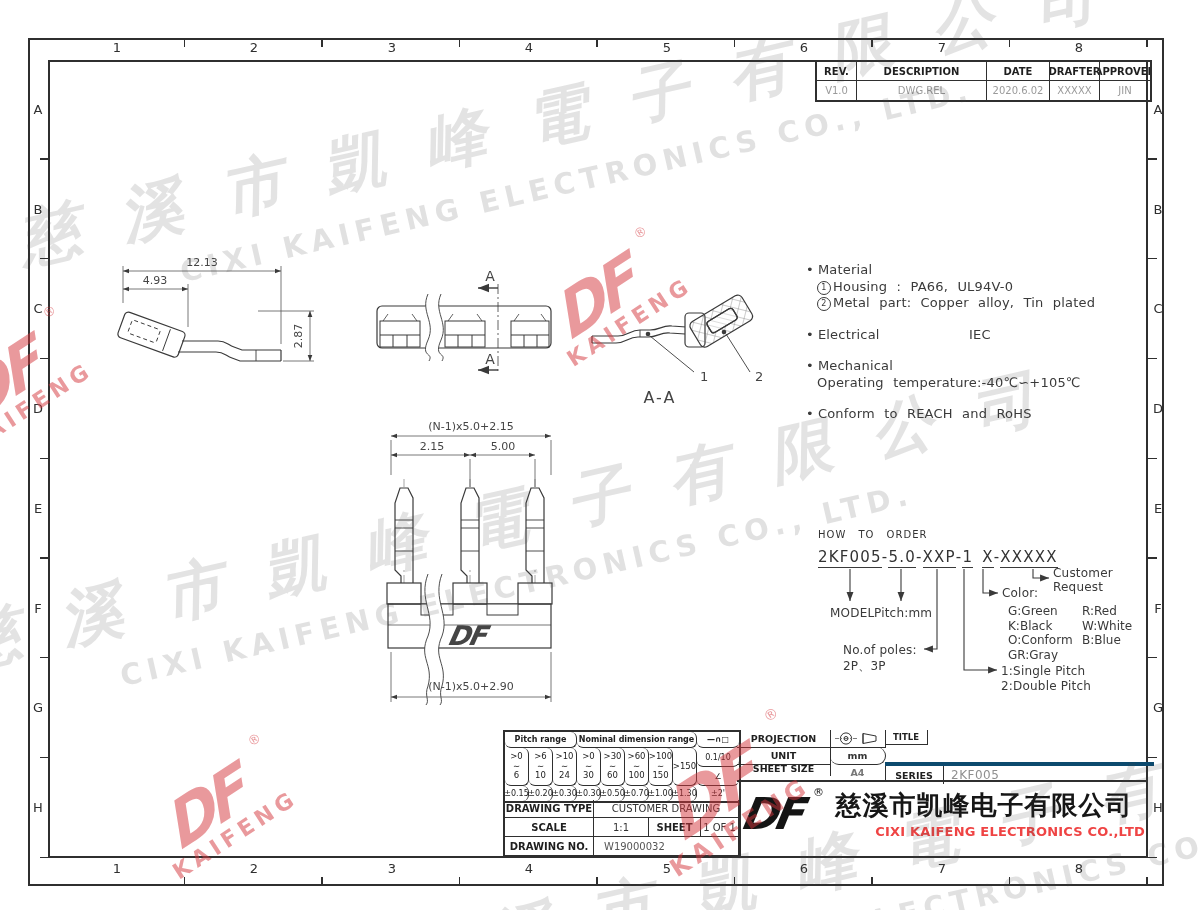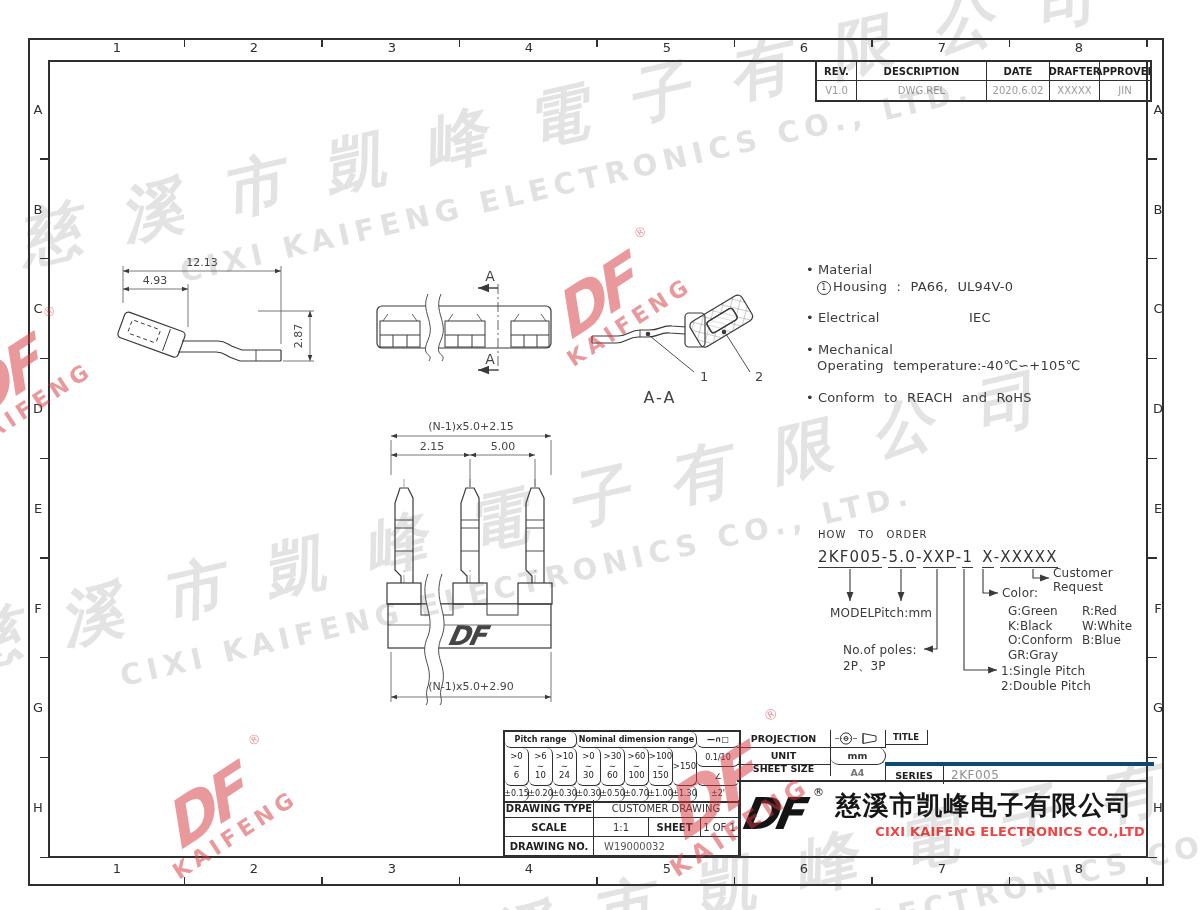--- a/index.html
+++ b/index.html
@@ -173,20 +173,21 @@
   <div class="rt-c rt-v">V1.0</div>
   <div class="rt-c rt-v">DWG.REL</div>
   <div class="rt-c rt-v">2020.6.02</div>
   <div class="rt-c rt-v">XXXXX</div>
   <div class="rt-c rt-v rt-last">JIN</div>
 </div>
 
 <div class="abs notes">
   <div class="note-row"><span class="bullet">•</span><span>Material</span></div>
   <div class="note-row note-ind"><span class="circ">1</span><span>Housing : PA66, UL94V-0</span></div>
+  <div class="note-row note-ind"><span class="circ">2</span><span>Metal part: Copper alloy, Tin plated</span></div>
   <div class="ngap"></div>
   <div class="note-row"><span class="bullet">•</span><span>Electrical</span><span class="note-val">IEC</span></div>
   <div class="ngap"></div>
   <div class="note-row"><span class="bullet">•</span><span>Mechanical</span></div>
   <div class="note-row note-ind"><span>Operating temperature:-40℃∽+105℃</span></div>
   <div class="ngap"></div>
   <div class="note-row"><span class="bullet">•</span><span>Conform to REACH and RoHS</span></div>
 </div>
 
 <div class="abs order-title">HOW TO ORDER</div>

